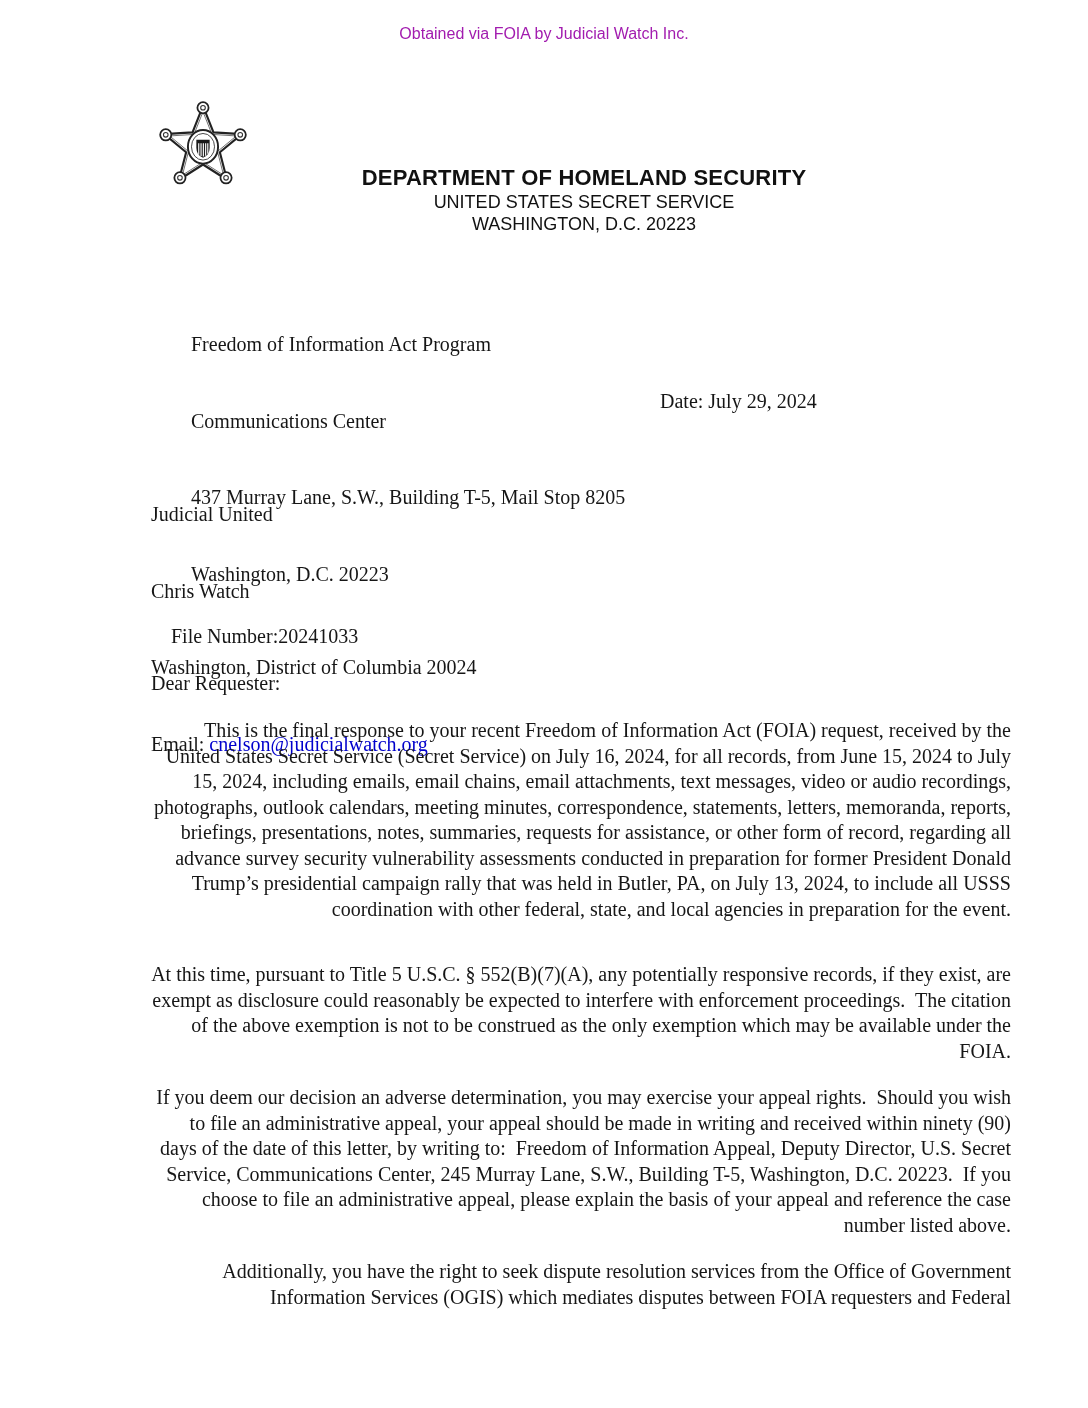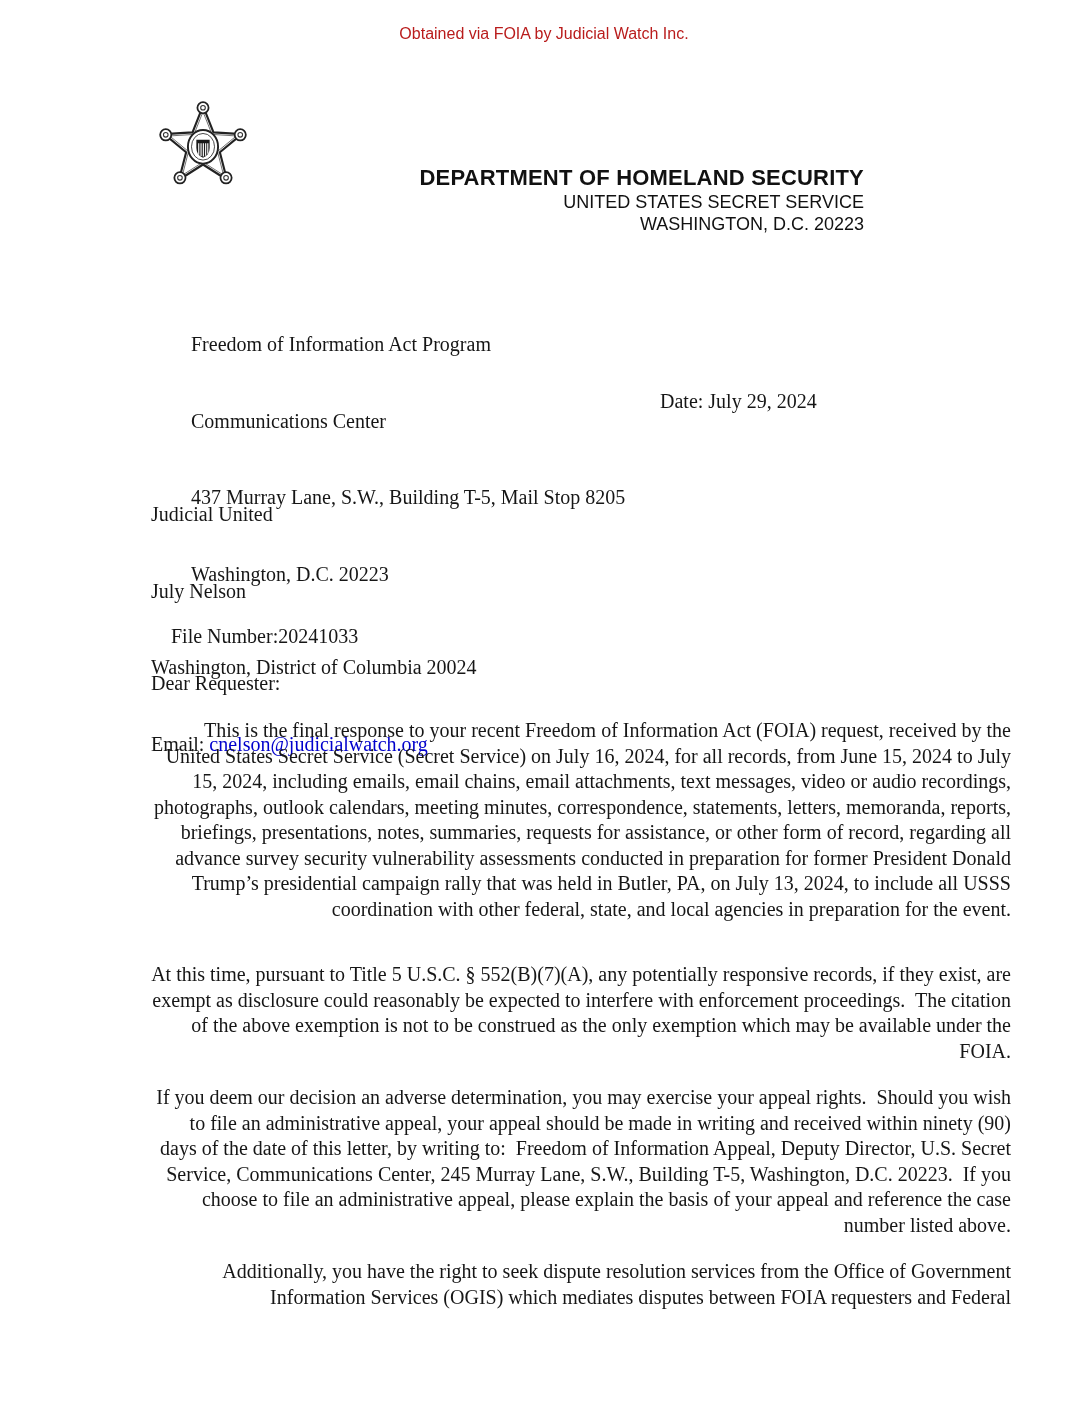--- a/index.html
+++ b/index.html
@@ -21,35 +21,35 @@
     background: #ffffff;
   }
   .watermark {
     position: absolute;
     top: 25px;
     left: 0;
     width: 100%;
     text-align: center;
     font-family: "Liberation Sans", sans-serif;
     font-size: 16px;
-    color: #b91c1c;
+    color: #a21caf;
   }
   .logo {
     position: absolute;
     left: 156px;
     top: 98px;
     width: 94px;
     height: 94px;
   }
   .agency-block {
     position: absolute;
     left: 304px;
     top: 165px;
     width: 560px;
-    text-align: right;
+    text-align: center;
     font-family: "Liberation Sans", sans-serif;
     color: #111111;
   }
   .agency-line1 {
     font-size: 22px;
     font-weight: bold;
     letter-spacing: 0.2px;
     line-height: 25px;
   }
   .agency-line2 {
@@ -136,21 +136,21 @@
     <div>Freedom of Information Act Program</div>
     <div>Communications Center</div>
     <div>437 Murray Lane, S.W., Building T-5, Mail Stop 8205</div>
     <div>Washington, D.C. 20223</div>
   </div>
 
   <div class="dateline">Date: July 29, 2024</div>
 
   <div class="txtblock recipient">
     <div>Judicial United</div>
-    <div>July Nelson</div>
+    <div>Chris Watch</div>
     <div>Washington, District of Columbia 20024</div>
     <div><span>Email:</span> <a class="email-link">cnelson@judicialwatch.org</a></div>
   </div>
 
   <div class="txtblock fileline">
     <span>File Number:</span><span class="file-value">20241033</span>
   </div>
 
   <div class="txtblock salutation">Dear Requester:</div>
 

